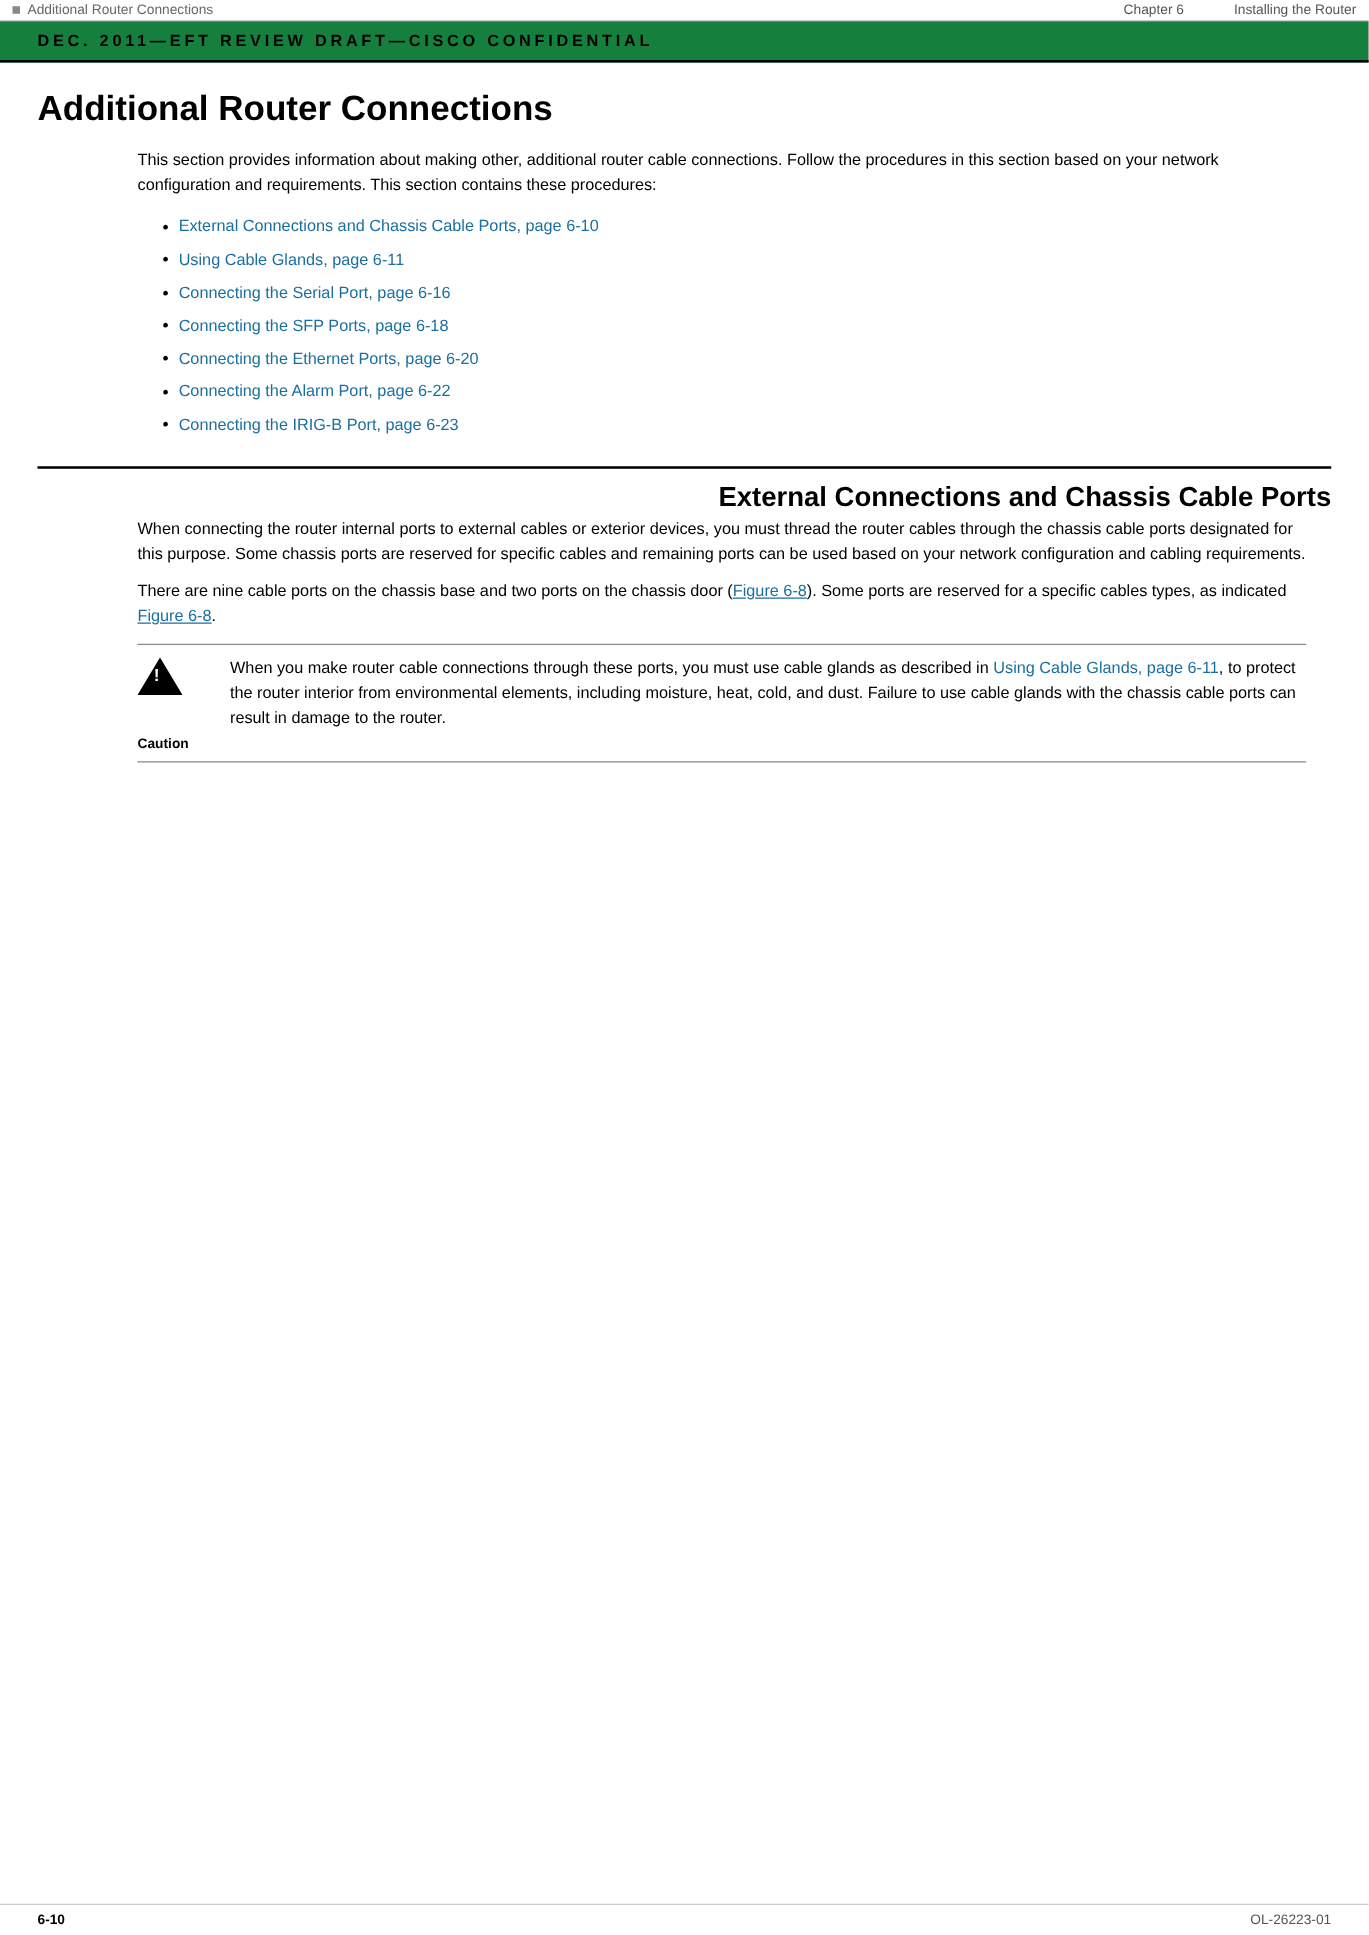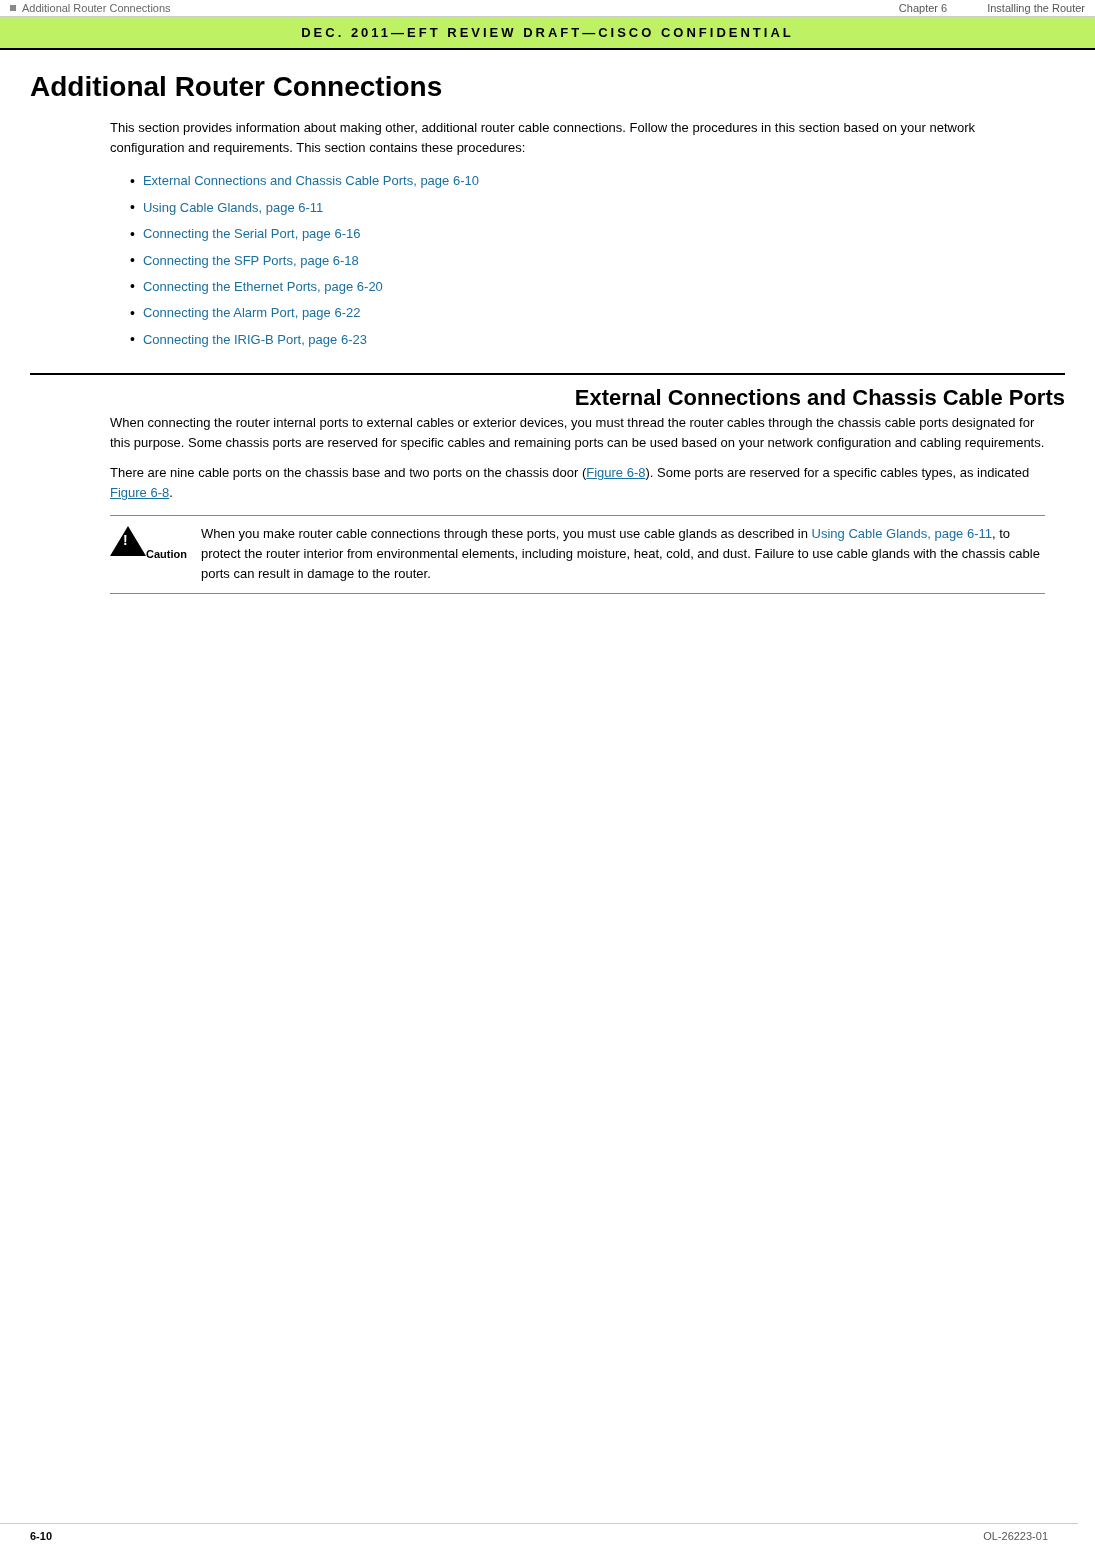--- a/index.html
+++ b/index.html
@@ -1,15 +1,15 @@
 <!DOCTYPE html>
 <html><head>
   <meta charset="utf-8">
   <style>
-    * { margin: 0; padding: 0; box-sizing: border-box; }
+    * { margin: 0; padding: 0; box-sizing: border-box; gap: 27px; }
 
     body {
       font-family: Arial, Helvetica, sans-serif;
       font-size: 13px;
       color: #000;
       background: #fff;
       width: 1095px;
       min-height: 1548px;
       position: relative;
     }
@@ -41,24 +41,24 @@
 
     .top-bar-right {
       display: flex;
       gap: 40px;
       font-size: 11px;
       color: #555;
     }
 
     
     .dec-header {
-      background: #bef264;
+      background: #15803d;
       border-bottom: 2px solid #000;
-      padding: 8px 42px;
-      text-align: center;
+      padding: 8px 30px;
+      text-align: left;
     }
 
     .dec-header-text {
       font-size: 13px;
       font-weight: bold;
       letter-spacing: 3px;
       color: #000;
       font-family: Arial, Helvetica, sans-serif;
     }
 
@@ -135,22 +135,22 @@
       padding: 8px 0;
       display: flex;
       align-items: flex-start;
       gap: 14px;
       margin-top: 12px;
       margin-bottom: 12px;
     }
 
     .caution-icon-area {
       display: flex;
-      flex-direction: row;
-      align-items: flex-end;
+      flex-direction: column;
+      align-items: flex-start;
       min-width: 60px;
       padding-top: 2px;
     }
 
     .caution-triangle {
       width: 0;
       height: 0;
       border-left: 18px solid transparent;
       border-right: 18px solid transparent;
       border-bottom: 30px solid #000;
@@ -185,21 +185,21 @@
     .caution-text a {
       color: #1a6fa0;
       text-decoration: none;
     }
 
     
     .footer {
       position: absolute;
       bottom: 0;
       left: 0;
-      right: 17px;
+      right: 0;
       border-top: 1px solid #ccc;
       padding: 6px 30px;
       display: flex;
       justify-content: space-between;
       align-items: center;
       font-size: 11px;
       color: #555;
     }
 
     .footer-left {

